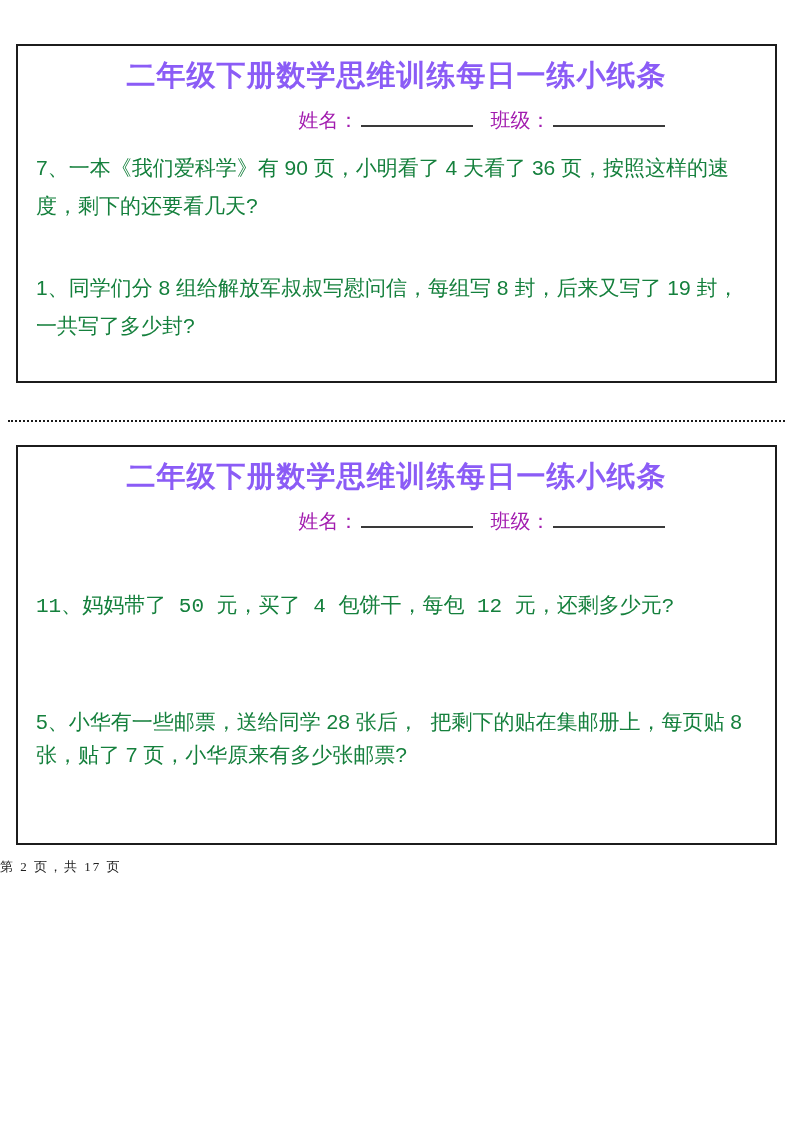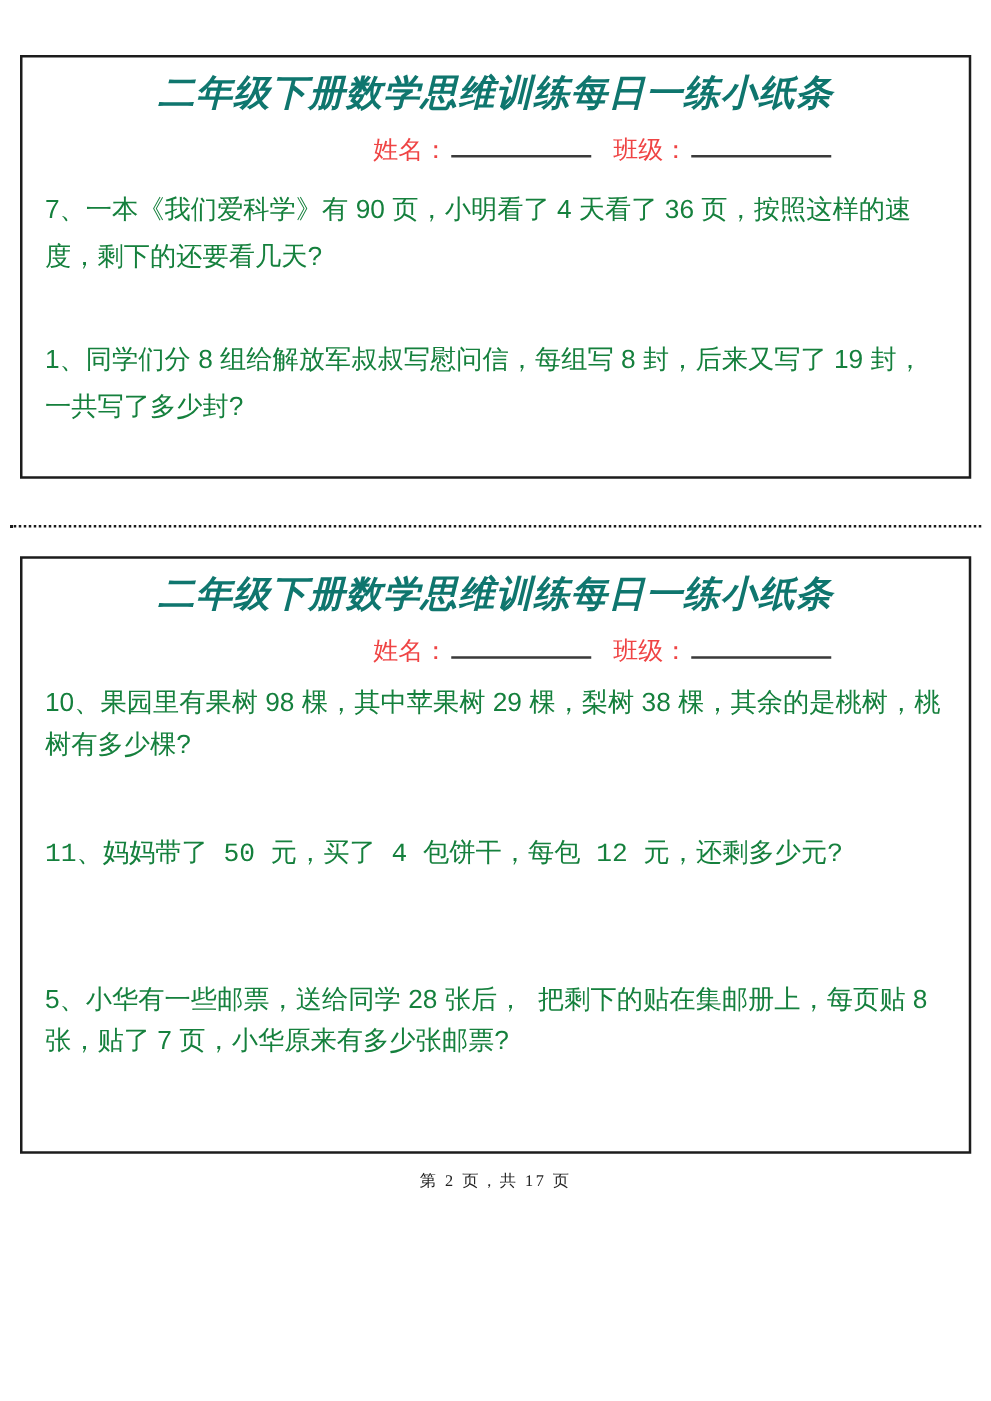--- a/index.html
+++ b/index.html
@@ -24,31 +24,30 @@
     border: 2px solid #1c1c1c;
     background: #ffffff;
     padding: 12px 18px 0 18px;
   }
   .sheet-title {
     text-align: center;
     font-size: 29px;
     font-weight: bold;
     line-height: 34px;
     letter-spacing: 1px;
-    color: #0f766e;
+    color: #8b5cf6;
     white-space: nowrap;
-    font-style: italic;
   }
   .name-row {
     margin-top: 15px;
     margin-left: 170px;
     text-align: center;
     font-size: 20px;
     line-height: 26px;
-    color: #ef4444;
+    color: #a21caf;
     white-space: nowrap;
   }
   .blank-line {
     display: inline-block;
     width: 112px;
     height: 18px;
     border-bottom: 2px solid #3a3a3a;
     margin-left: 2px;
   }
   .class-label { margin-left: 18px; }
@@ -68,21 +67,21 @@
   .sheet-2 .problem-b { margin-top: 56px; font-family: Liberation Mono, monospace; }
   .sheet-2 .problem-c { margin-top: 82px; }
   .sheet-2 { padding-bottom: 72px; }
   .divider {
     height: 0;
     border-top: 2px dotted #1a1a1a;
     margin: 37px 8px 23px 8px;
   }
   .page-footer {
     margin-top: 13px;
-    text-align: center;
+    text-align: left;
     font-family: "Liberation Serif", "DejaVu Serif", serif;
     font-size: 13px;
     letter-spacing: 2px;
     color: #222222;
   }
 </style>
 </head>
 <body>
 
 <div class="page">
@@ -96,20 +95,19 @@
     <p class="problem problem-b">1、同学们分 8 组给解放军叔叔写慰问信，每组写 8 封，后来又写了 19 封，一共写了多少封?</p>
   </section>
 
   <div class="divider"></div>
 
   <section class="sheet sheet-2">
     <h1 class="sheet-title">二年级下册数学思维训练每日一练小纸条</h1>
     <div class="name-row">
       <span class="field-label">姓名：</span><span class="blank-line"></span><span class="field-label class-label">班级：</span><span class="blank-line"></span>
     </div>
-    <p class="problem problem-a">10、果园里有果树 98 棵，其中苹果树 29 棵，梨树 38 棵，其余的是桃树，桃树有多少棵?</p>
     <p class="problem problem-b">11、妈妈带了 50 元，买了 4 包饼干，每包 12 元，还剩多少元?</p>
     <p class="problem problem-c">5、小华有一些邮票，送给同学 28 张后，  把剩下的贴在集邮册上，每页贴 8 张，贴了 7 页，小华原来有多少张邮票?</p>
   </section>
 
   <footer class="page-footer">第 2 页，共 17 页</footer>
 
 </div>
 
 </body></html>

